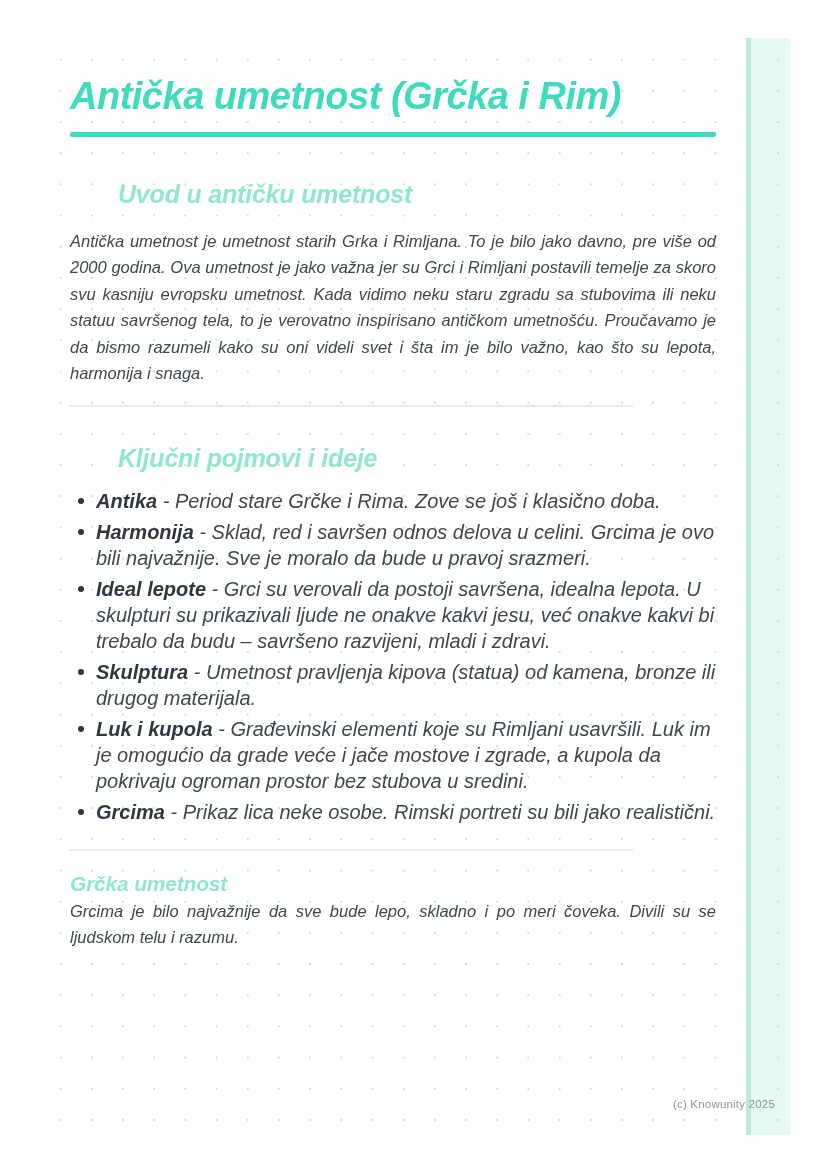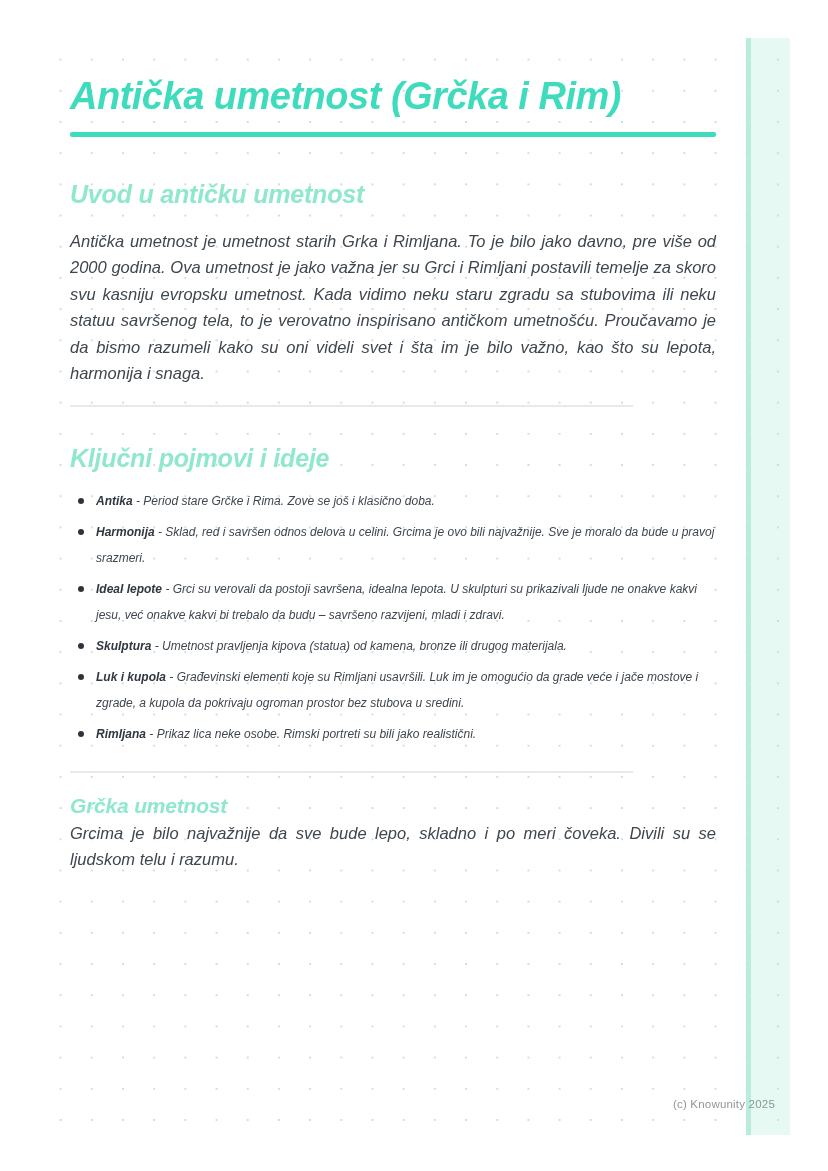--- a/index.html
+++ b/index.html
@@ -35,20 +35,21 @@
     font-size:38px;font-weight:800;line-height:1.42;letter-spacing:-0.5px;
     color:var(--accent);
   }
   .title-rule{
     margin-top:8px;height:5px;width:100%;background:var(--accent);
     border:none;border-radius:2px;
   }
   .h2{
     font-size:25px;font-weight:700;line-height:1.4;color:var(--heading-light);
     letter-spacing:-0.2px;
+    margin-left:48px;
   }
   .h2.intro{margin-top:40px;}
   .h2.concepts{margin-top:34px;}
   .h2.details{margin-top:28px;font-size:26px;}
   .h3{
     margin-top:18px;font-size:21px;font-weight:700;line-height:1.4;
     color:var(--heading-light);letter-spacing:-0.2px;
   }
   .body-text{
     font-size:16.5px;line-height:26.5px;color:var(--text);
@@ -59,21 +60,21 @@
   .soft-divider{
     border:none;height:2px;background:var(--divider);
     width:563px;margin:18px 0 0 0;
   }
   .soft-divider.second{margin-top:24px;}
   ul.concept-list{
     margin-top:12px;list-style:none;
   }
   ul.concept-list li{
     position:relative;padding-left:26px;margin-bottom:5px;
-    font-size:12px;line-height:26px;color:var(--text);
+    font-size:20px;line-height:26px;color:var(--text);
   }
   ul.concept-list li::before{
     content:"";position:absolute;left:8px;top:10px;width:6px;height:6px;
     border-radius:50%;background:#2d343d;
   }
   ul.concept-list li strong{font-weight:700;color:#2f3740;}
   .footer-credit{
     position:absolute;top:1098px;right:53px;z-index:3;
     font-size:11.5px;color:var(--footer-text);letter-spacing:0.2px;
   }
@@ -99,21 +100,21 @@
 
   <h2 class="h2 concepts">Ključni pojmovi i ideje</h2>
 
   <ul class="concept-list">
 
   <li><strong>Antika</strong> <span>- Period stare Grčke i Rima. Zove se još i klasično doba.</span></li>
       <li><strong>Harmonija</strong> <span>- Sklad, red i savršen odnos delova u celini. Grcima je ovo bili najvažnije. Sve je moralo da bude u pravoj srazmeri.</span></li>
       <li><strong>Ideal lepote</strong> <span>- Grci su verovali da postoji savršena, idealna lepota. U skulpturi su prikazivali ljude ne onakve kakvi jesu, već onakve kakvi bi trebalo da budu – savršeno razvijeni, mladi i zdravi.</span></li>
       <li><strong>Skulptura</strong> <span>- Umetnost pravljenja kipova (statua) od kamena, bronze ili drugog materijala.</span></li>
       <li><strong>Luk i kupola</strong> <span>- Građevinski elementi koje su Rimljani usavršili. Luk im je omogućio da grade veće i jače mostove i zgrade, a kupola da pokrivaju ogroman prostor bez stubova u sredini.</span></li>
-      <li><strong>Rimljana</strong> <span>- Prikaz lica neke osobe. Rimski portreti su bili jako realistični.</span></li>
+      <li><strong>Grcima</strong> <span>- Prikaz lica neke osobe. Rimski portreti su bili jako realistični.</span></li>
     </ul>
 
   <hr class="soft-divider second">
 
 
   <h3 class="h3">Grčka umetnost</h3>
 
   <p class="body-text greek">Grcima je bilo najvažnije da sve bude lepo, skladno i po meri čoveka. Divili su se ljudskom telu i razumu.</p>
 
 </div>

